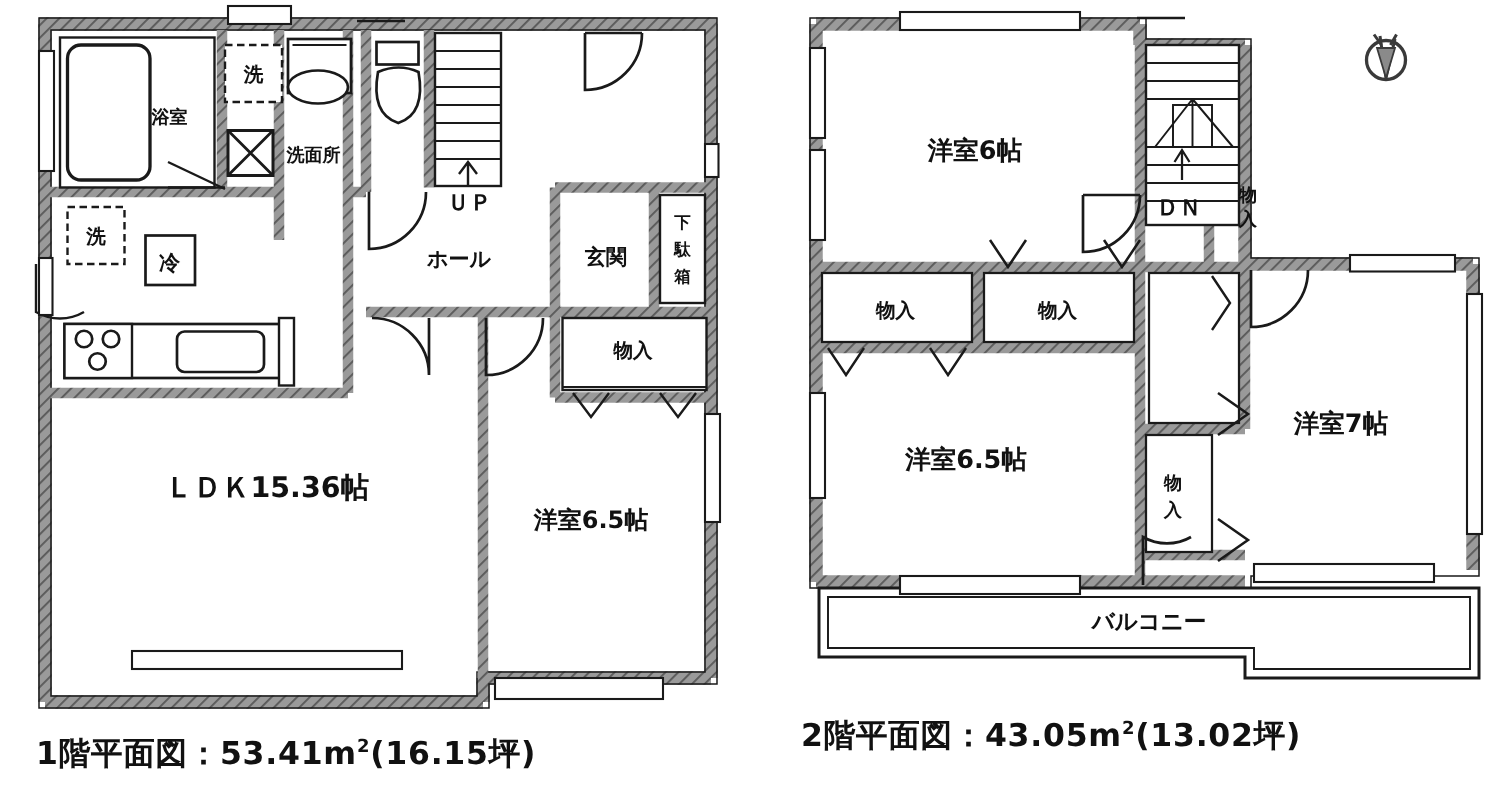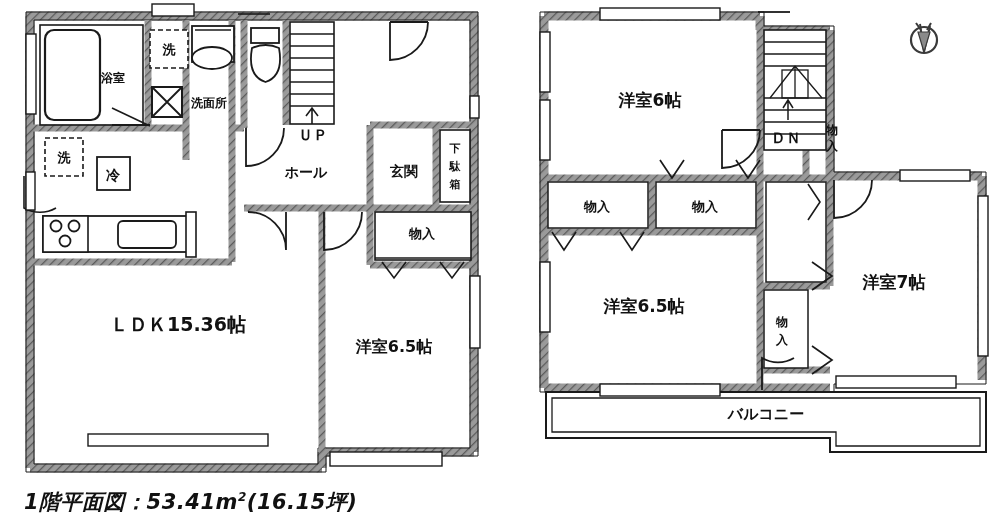--- a/index.html
+++ b/index.html
@@ -27,21 +27,20 @@
     height: 527px;
   }
   .cap {
     position: absolute;
     font-family: "DejaVu Sans", sans-serif;
     font-weight: bold;
     font-size: 21px;
     color: #111111;
     letter-spacing: 0.5px;
     white-space: nowrap;
-    font-style: italic;
   }
   #cap1 { left: 24px; top: 488px; }
   #cap2 { left: 534px; top: 476px; }
   .sup { font-size: 12px; vertical-align: super; }
 </style>
 </head>
 <body>
 
 <div id="stage">
 
@@ -299,14 +298,17 @@
       <text x="832" y="150" font-size="12" text-anchor="middle">入</text>
       <text x="782" y="326" font-size="12" text-anchor="middle">物</text>
       <text x="782" y="344" font-size="12" text-anchor="middle">入</text>
     </g>
   </svg>
 
   <div class="cap" id="cap1">
     <span>1階平面図：53.41m</span><span class="sup">2</span><span>(16.15坪)</span>
   </div>
 
+  <div class="cap" id="cap2">
+    <span>2階平面図：43.05m</span><span class="sup">2</span><span>(13.02坪)</span>
+  </div>
 
 </div>
 
 </body></html>

